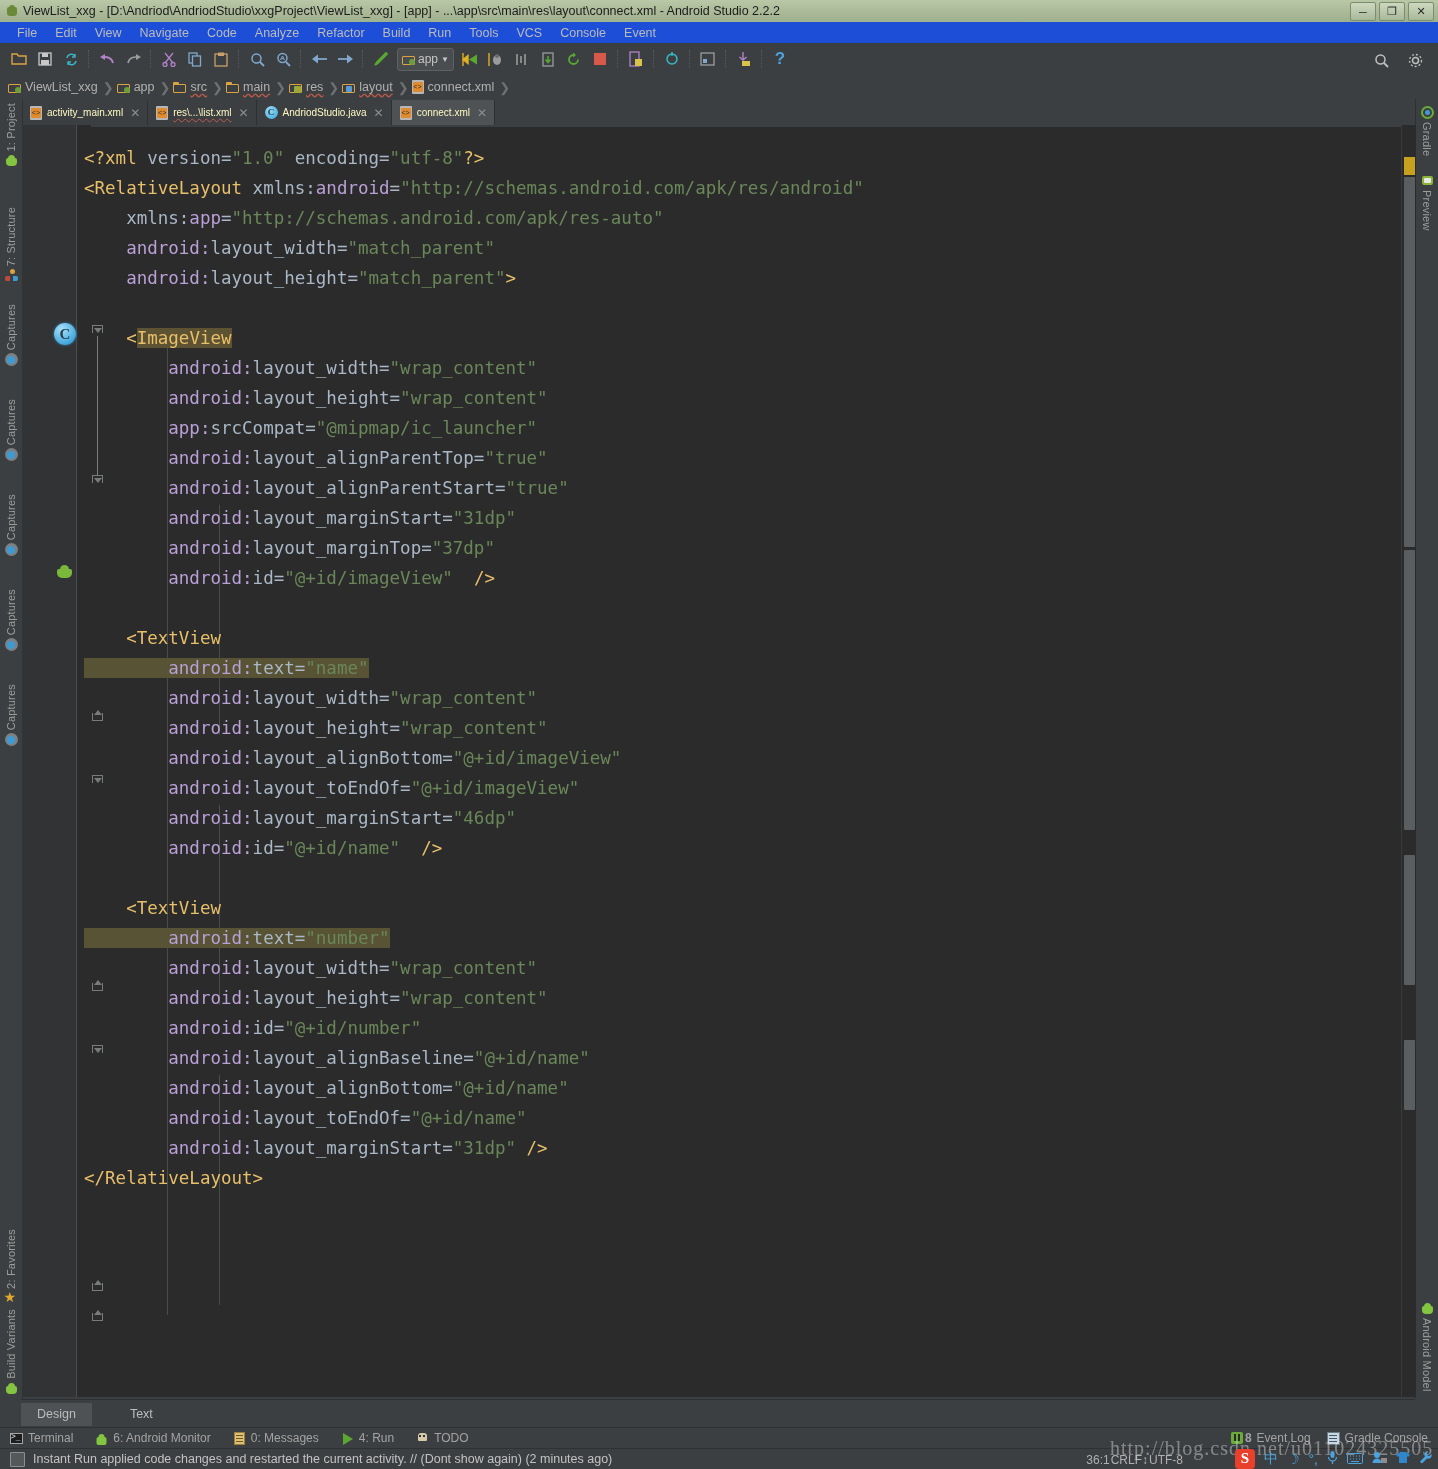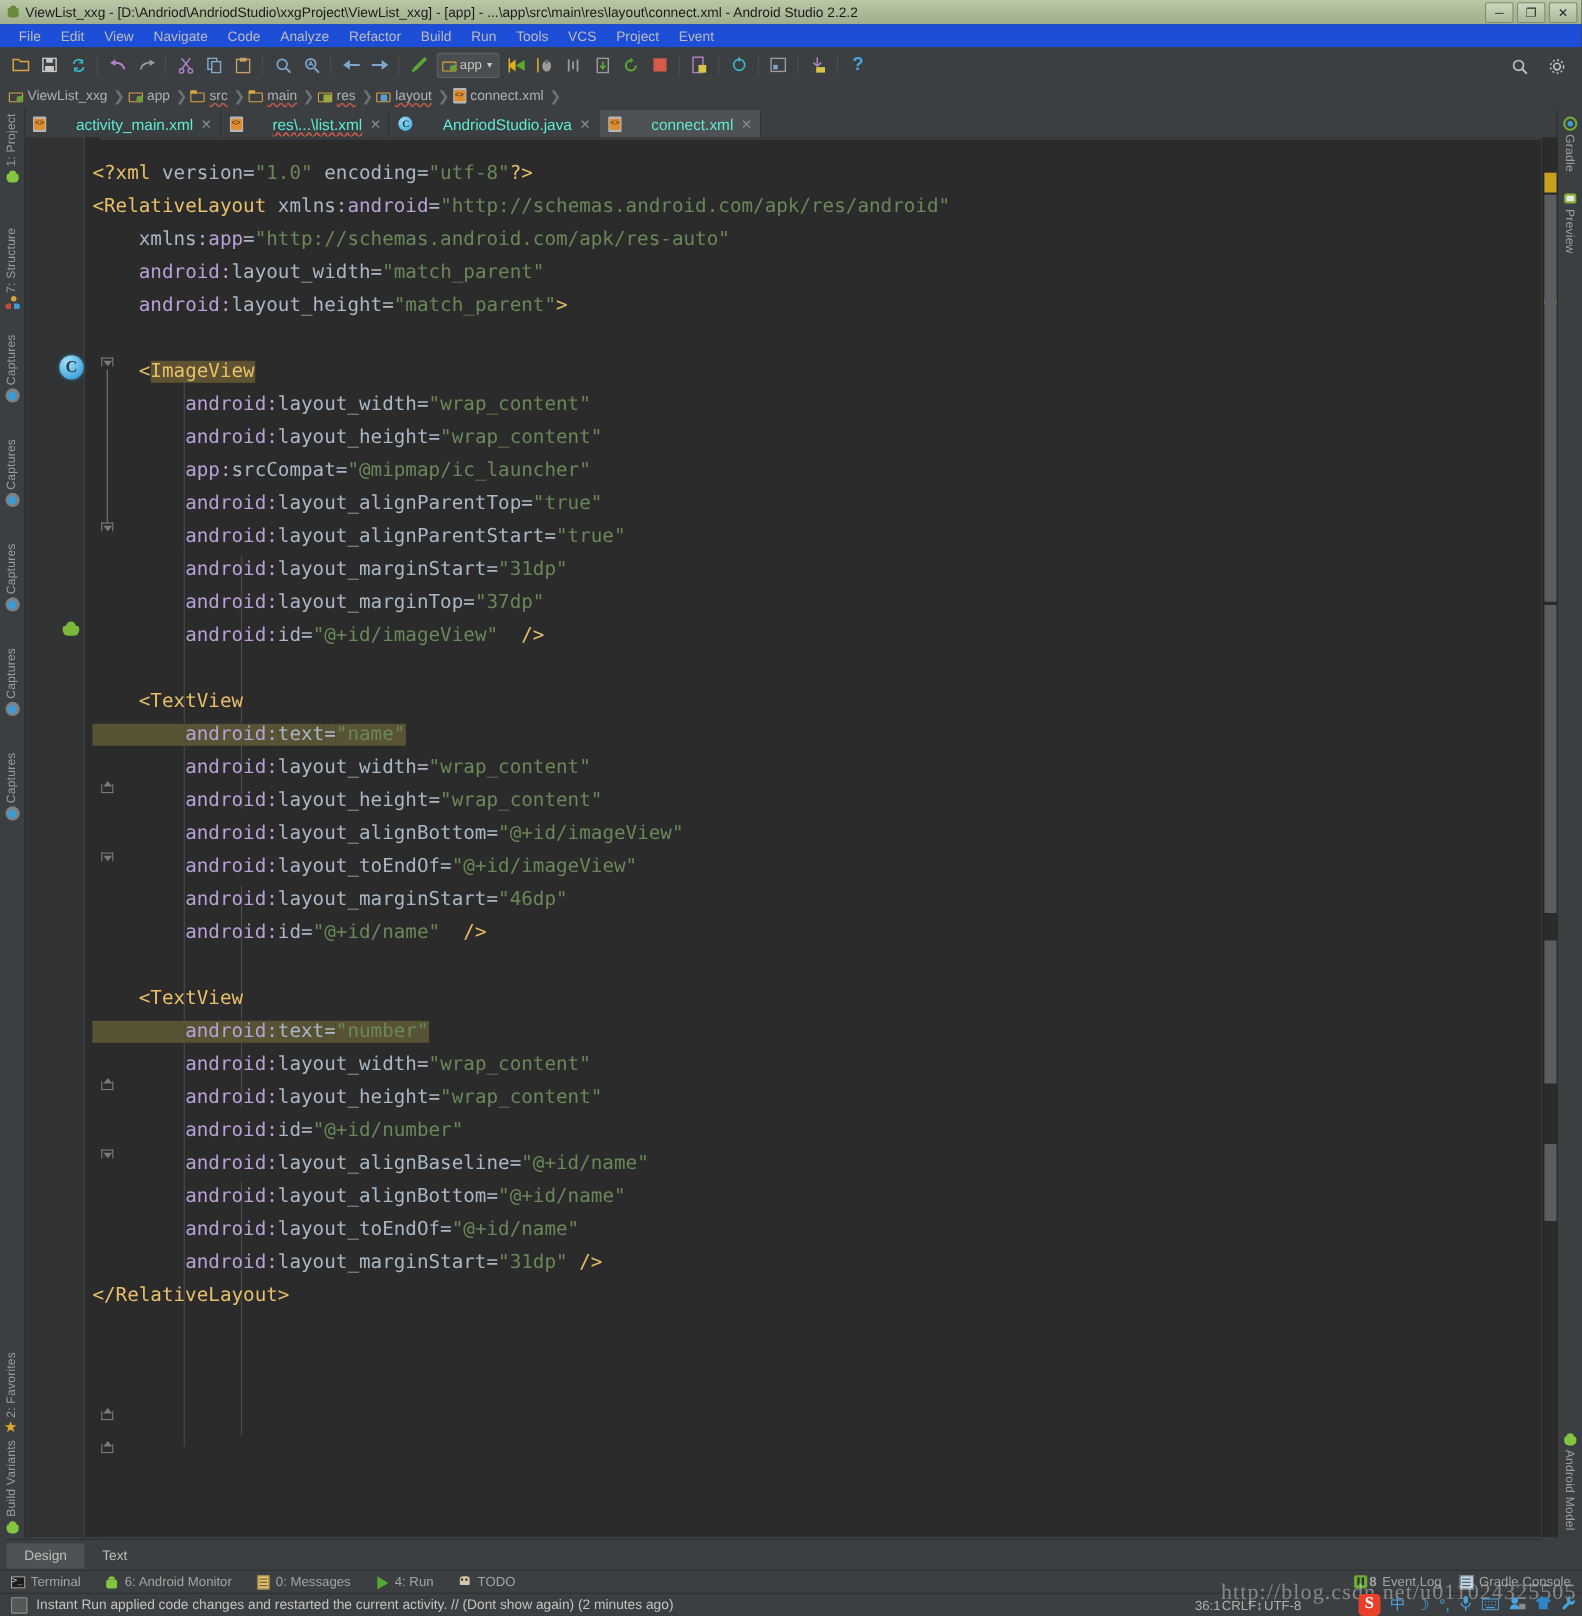--- a/index.html
+++ b/index.html
@@ -152,21 +152,21 @@
   .tabrow {
     position: absolute; left: 22px; top: 99px; width: 1394px; height: 26px;
     background: #3c3f41; display: flex; align-items: flex-end;
   }
   .tab {
     display: flex; align-items: center; gap: 5px; height: 25px;
     padding: 0 7px 0 8px; background: #3c3f41; box-sizing: border-box;
     border-right: 1px solid #2e3133;
   }
   .tab.active { background: #4e5254; }
-  .tab-label { font-size: 14px; color: #5eead4; white-space: nowrap; margin-left: 22px; }
+  .tab-label { font-size: 10px; color: #fef9c3; white-space: nowrap; }
   .tab-label.squiggly {
     text-decoration: underline wavy #c05a4a; text-underline-offset: 2px;
   }
   .tab-close { font-size: 12px; color: #8c8f91; margin-left: 2px; }
 
   
   .leftstrip {
     position: absolute; left: 0; top: 99px; width: 22px; height: 1300px;
     background: #3c3f41; border-right: 1px solid #2e3133;
   }
@@ -335,23 +335,24 @@
     background: #2b2b2b; border-left: 1px solid #3a3a3a;
   }
   .scroll-thumb {
     position: absolute; right: 1px; width: 11px; background: #5b5e60;
     border-radius: 1px;
   }
   .scroll-mark { position: absolute; right: 1px; width: 11px; height: 3px; }
 
   
   .dt-tabs {
-    position: absolute; left: 6px; top: 1399px; width: 1394px; height: 26px;
+    position: absolute; left: 21px; top: 1399px; width: 1394px; height: 26px;
     background: #3c3f41; display: flex; align-items: flex-end;
     border-top: 1px solid #2e3133;
+    gap: 22px;
   }
   .dt-tab {
     padding: 4px 16px 5px 16px; font-size: 12.5px; color: #bcbcbc;
     background: #3c3f41;
   }
   .dt-tab.active { background: #4e5254; }
 
   
   .bottombar {
     position: absolute; left: 0; top: 1427px; width: 1438px; height: 21px;
@@ -470,21 +471,21 @@
     <div class="menu-item">Edit</div>
     <div class="menu-item">View</div>
     <div class="menu-item">Navigate</div>
     <div class="menu-item">Code</div>
     <div class="menu-item">Analyze</div>
     <div class="menu-item">Refactor</div>
     <div class="menu-item">Build</div>
     <div class="menu-item">Run</div>
     <div class="menu-item">Tools</div>
     <div class="menu-item">VCS</div>
-    <div class="menu-item">Project</div>
+    <div class="menu-item">Console</div>
     <div class="menu-item">Event</div>
   </div>
 
   <div class="toolbar">
     <div class="tool-btn">
       <svg width="16" height="14" viewBox="0 0 16 14">
           <path d="M1 2h5l1.5 2H15v8H1z" fill="none" stroke="#d9a441" stroke-width="1.4"></path>
         </svg>
     </div>
     <div class="tool-btn">

